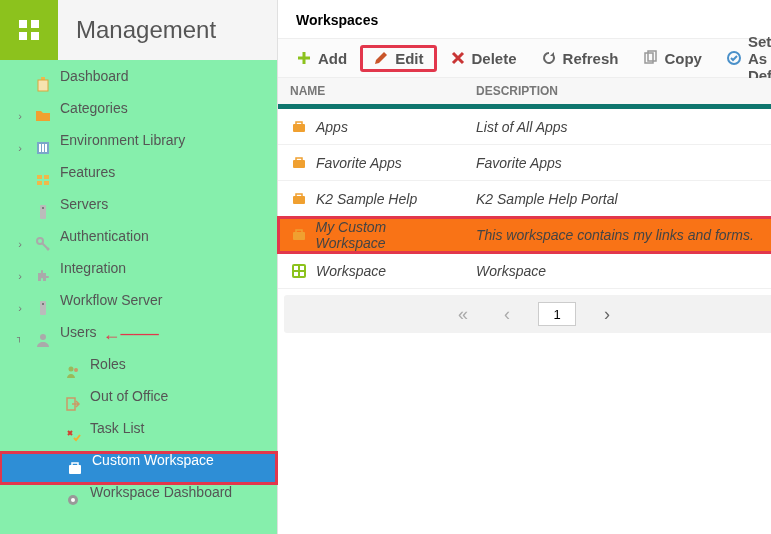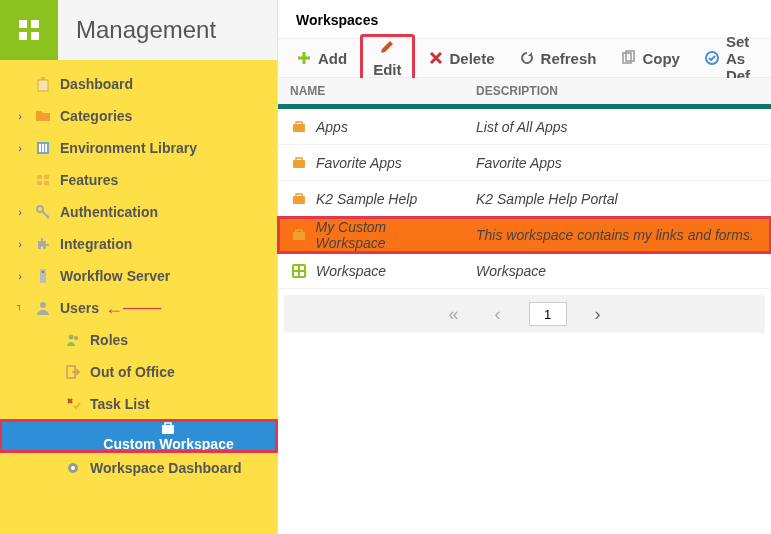--- a/index.html
+++ b/index.html
@@ -1,30 +1,30 @@
 <!DOCTYPE html>
 <html><head>
 <meta charset="utf-8">
 <style>
 * { margin: 0; padding: 0; box-sizing: border-box; }
 body { font-family: "Segoe UI", Arial, sans-serif; font-size: 14px; color: #444; background: #fff; width: 771px; height: 534px; overflow: hidden; }
 .app { display: flex; width: 100%; height: 100%; }
-.sidebar { width: 278px; flex-shrink: 0; background: #fde047; border-right: 1px solid #e0e0e0; }
+.sidebar { width: 278px; flex-shrink: 0; background: #86efac; border-right: 1px solid #e0e0e0; }
 .sb-header { height: 60px; background: #f5f5f5; display: flex; align-items: center; }
 .sb-logo { width: 58px; height: 60px; background: #8cc21d; display: flex; align-items: center; justify-content: center; }
 .sb-logo svg { fill: #fff; }
 .sb-title { font-size: 24px; font-weight: 300; color: #555; padding-left: 18px; }
 .nav { padding-top: 8px; }
-.nav-item { display: flex; align-items: center; height: 32px; padding-left: 12px; cursor: pointer; color: #555; font-weight: bold; }
+.nav-item { display: flex; height: 32px; padding-left: 12px; cursor: pointer; color: #555; }
 .chev { width: 16px; display: flex; align-items: center; justify-content: center; font-size: 11px; color: #777; }
 .icon { width: 22px; display: flex; align-items: center; justify-content: center; margin: 0 6px 0 4px; }
 .nav-sub { padding-left: 30px; }
 .nav-item.selected { background: #2e8ed6; color: #fff; }
 .nav-item.selected .icon svg { fill: #fff !important; }
-.highlight-red { outline: 3px solid #e2374c; outline-offset: -2px; flex-direction: column; }
+.highlight-red { outline: 3px solid #e2374c; outline-offset: -2px; }
 .arrow-annotation { color: #e2374c; font-size: 18px; margin-left: 6px; }
 .main { flex: 1; display: flex; flex-direction: column; }
 .main-title { font-weight: 600; color: #000000; padding: 12px 18px 10px; font-size: 14px; }
 .toolbar { display: flex; align-items: center; gap: 4px; padding: 0 8px; height: 40px; border-top: 1px solid #eee; border-bottom: 1px solid #eee; background: #fbfbfb; }
 .tbtn { display: flex; align-items: center; gap: 6px; padding: 4px 10px; cursor: pointer; color: #555; font-weight: 600; font-size: 15px; border-radius: 2px; }
 .tbtn.highlight-red { padding: 4px 12px; }
 .table-head { display: flex; background: #f7f7f7; border-bottom: 5px solid #0f766e; font-size: 12px; color: #777; font-weight: 600; }
 .col-name { width: 188px; padding: 6px 10px 6px 12px; }
 .col-desc { flex: 1; padding: 6px 10px; }
 .trow { display: flex; align-items: center; height: 36px; border-bottom: 1px solid #f0f0f0; font-style: italic; }
@@ -91,20 +91,30 @@
             <svg width="16" height="16" viewBox="0 0 16 16">
               <rect x="2" y="3" width="5" height="4" fill="#f0b84a"></rect>
               <rect x="9" y="3" width="5" height="4" fill="#f0b84a"></rect>
               <rect x="2" y="9" width="5" height="4" fill="#f0b84a"></rect>
               <rect x="9" y="9" width="5" height="4" fill="#f0b84a"></rect>
             </svg>
           </span>
         <span>Features</span>
       </div>
       <div class="nav-item">
+        <span class="chev"></span>
+        <span class="icon">
+            <svg width="16" height="16" viewBox="0 0 16 16">
+              <rect x="5" y="1" width="6" height="14" fill="#bbb" rx="1"></rect>
+              <circle cx="8" cy="4" r="1" fill="#666"></circle>
+            </svg>
+          </span>
+        <span>Servers</span>
+      </div>
+      <div class="nav-item">
         <span class="chev">›</span>
         <span class="icon">
             <svg width="16" height="16" viewBox="0 0 16 16">
               <circle cx="5" cy="5" r="3" fill="none" stroke="#aaa" stroke-width="2"></circle>
               <path d="M7 7l7 7M12 14l2-2" stroke="#aaa" stroke-width="2"></path>
             </svg>
           </span>
         <span>Authentication</span>
       </div>
       <div class="nav-item">

